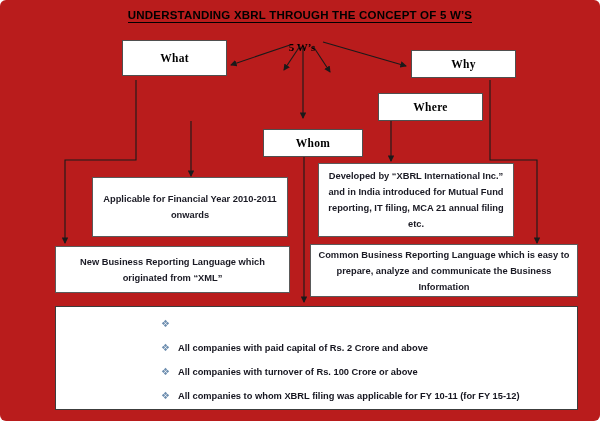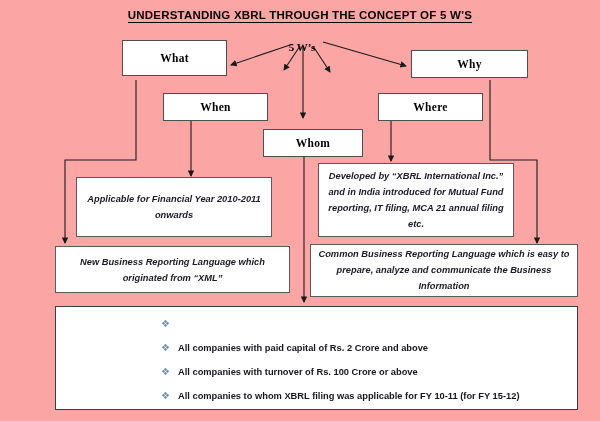--- a/index.html
+++ b/index.html
@@ -5,24 +5,25 @@
 <style>
   html, body {
     margin: 0;
     padding: 0;
     background: #ffffff;
   }
   #page {
     position: relative;
     width: 600px;
     height: 421px;
-    background: #fca5a5;
+    background: #b91c1c;
     overflow: hidden;
     font-family: "Liberation Sans", sans-serif;
     color: #111111;
+    border-radius: 6px;
   }
 
   
   #title {
     position: absolute;
     left: 0;
     top: 9px;
     width: 600px;
     text-align: center;
     font-family: "Liberation Sans", sans-serif;
@@ -74,21 +75,20 @@
     font-family: "Liberation Sans", sans-serif;
     font-weight: bold;
     font-size: 9.3px;
     line-height: 16px;
     color: #1a1a24;
     display: flex;
     align-items: center;
     justify-content: center;
     text-align: center;
     padding: 2px 6px;
-    font-style: italic;
   }
 
   
   #list-box {
     position: absolute;
     left: 55px;
     top: 306px;
     width: 523px;
     height: 104px;
     box-sizing: border-box;
@@ -165,49 +165,46 @@
       <path d="M 490 80 L 490 160 L 537 160 L 537 243"></path>
 
       <path d="M 304 157 L 304 302"></path>
     </g>
   </svg>
 
   <div class="wbox" style="left:122px; top:40px; width:105px; height:36px;">
     <span>What</span>
   </div>
 
-  <div class="wbox" style="left:411px; top:50px; width:117px; height:28px;">
+  <div class="wbox" style="left:411px; top:50px; width:105px; height:28px;">
     <span>Why</span>
   </div>
 
-  <div class="wbox" style="left:163px; top:93px; width:105px; height:28px;">
-    <span>When</span>
-  </div>
 
   <div class="wbox" style="left:378px; top:93px; width:105px; height:28px;">
     <span>Where</span>
   </div>
 
   <div class="wbox" style="left:263px; top:129px; width:100px; height:28px;">
     <span>Whom</span>
   </div>
 
-  <div class="tbox" style="left:76px; top:177px; width:196px; height:60px;text-align:center;">
+  <div class="tbox" style="left:92px; top:177px; width:196px; height:60px;text-align:center;">
     <span>Applicable for Financial Year 2010-2011 onwards</span>
   </div>
 
   <div class="tbox" style="left:318px; top:163px; width:196px; height:74px;">
     <span>Developed by “XBRL International Inc.” and in India introduced for Mutual Fund reporting, IT filing, MCA 21 annual filing etc.</span>
   </div>
 
   <div class="tbox" style="left:55px; top:246px; width:235px; height:47px;">
     <span>New Business Reporting Language which originated from “XML”</span>
   </div>
 
-  <div class="tbox" style="left:310px; top:244px; width:268px; height:53px;align-items:flex-end;">
+  <div class="tbox" style="left:310px; top:244px; width:268px; height:53px;">
     <span>Common Business Reporting Language which is easy to prepare, analyze and communicate the Business Information</span>
   </div>
 
   <div id="list-box">
     <div class="bullet-row">
       <span class="bullet-mark">❖</span>
     </div>
     <div class="bullet-row">
       <span class="bullet-mark">❖</span>
       <span class="bullet-text">All companies with paid capital of Rs. 2 Crore and above</span>

